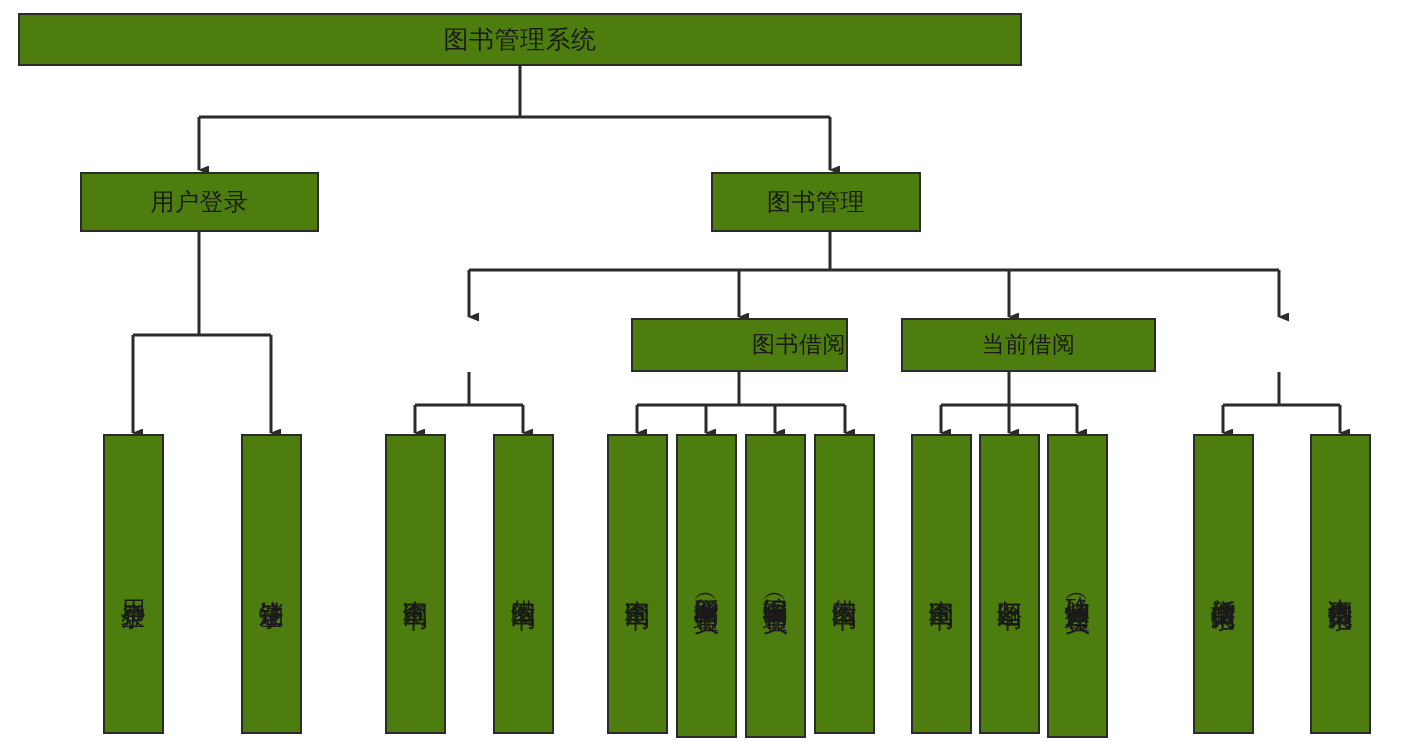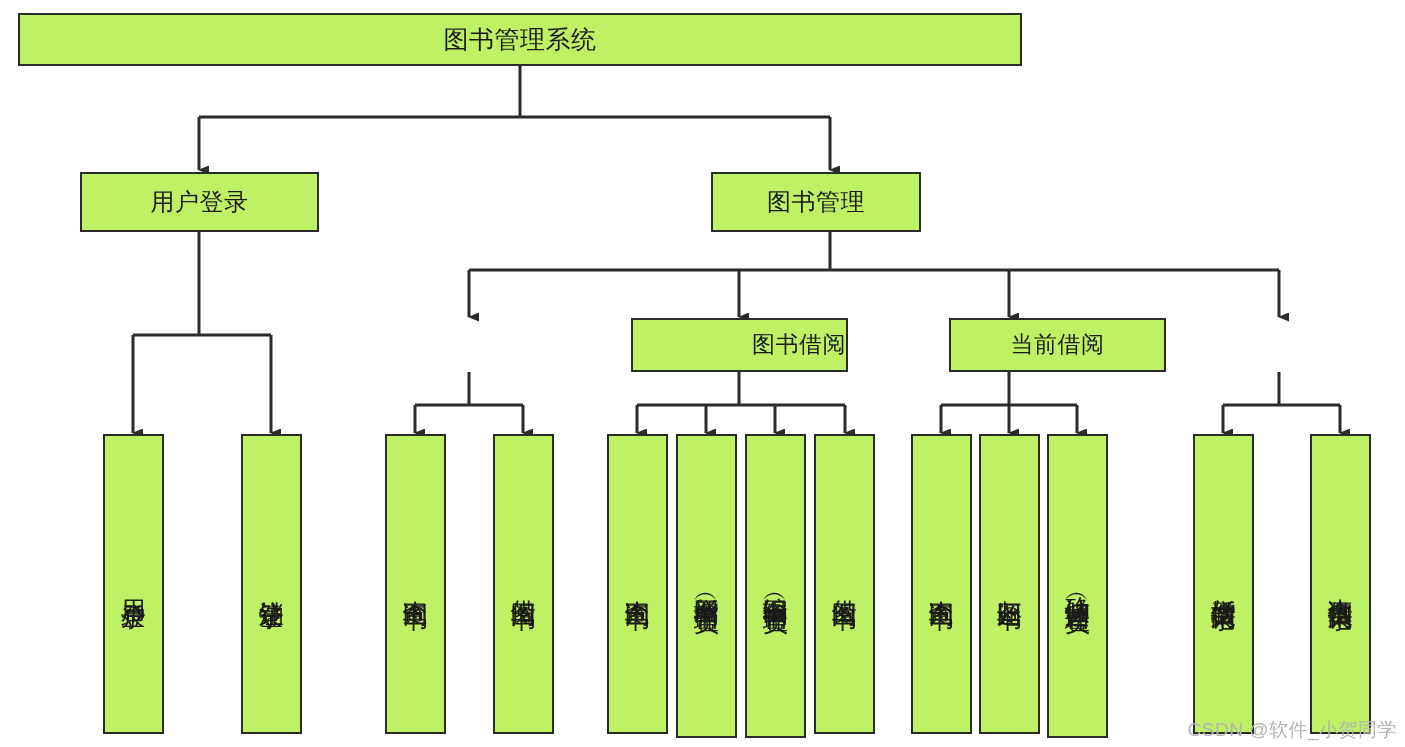--- a/index.html
+++ b/index.html
@@ -21,21 +21,21 @@
     position: absolute;
     left: 0;
     top: 0;
     width: 1405px;
     height: 747px;
     pointer-events: none;
   }
   .node {
     position: absolute;
     box-sizing: border-box;
-    background: #bef264;
+    background: #4d7c0f;
     border: 2.5px solid #2b2b2b;
     display: flex;
     align-items: center;
     justify-content: center;
     color: #1a1a1a;
     z-index: 2;
   }
   .node-label {
     display: block;
     text-align: center;
@@ -139,21 +139,21 @@
   <div class="node level2" style="left:80px; top:172px; width:239px; height:60px;">
     <span class="node-label">用户登录</span>
   </div>
   <div class="node level2" style="left:711px; top:172px; width:210px; height:60px;">
     <span class="node-label">图书管理</span>
   </div>
 
   <div class="node level3" style="left:631px; top:318px; width:217px; height:54px;justify-content:flex-end;">
     <span class="node-label">图书借阅</span>
   </div>
-  <div class="node level3" style="left:901px; top:318px; width:217px; height:54px;margin-left:48px;">
+  <div class="node level3" style="left:901px; top:318px; width:255px; height:54px;">
     <span class="node-label">当前借阅</span>
   </div>
 
   <div class="node leaf" style="left:103px; top:434px; width:61px; height:300px;">
     <span class="node-label">用户登录</span>
   </div>
   <div class="node leaf" style="left:241px; top:434px; width:61px; height:300px;">
     <span class="node-label">注销登录</span>
   </div>
 
@@ -187,15 +187,14 @@
     <span class="node-label">确认归还（管理员）</span>
   </div>
 
   <div class="node leaf" style="left:1193px; top:434px; width:61px; height:300px;">
     <span class="node-label">新增借阅记录</span>
   </div>
   <div class="node leaf" style="left:1310px; top:434px; width:61px; height:300px;">
     <span class="node-label">查询借阅记录</span>
   </div>
 
-  <div class="watermark">CSDN @软件_小贺同学</div>
 
 </div>
 
 </body></html>

